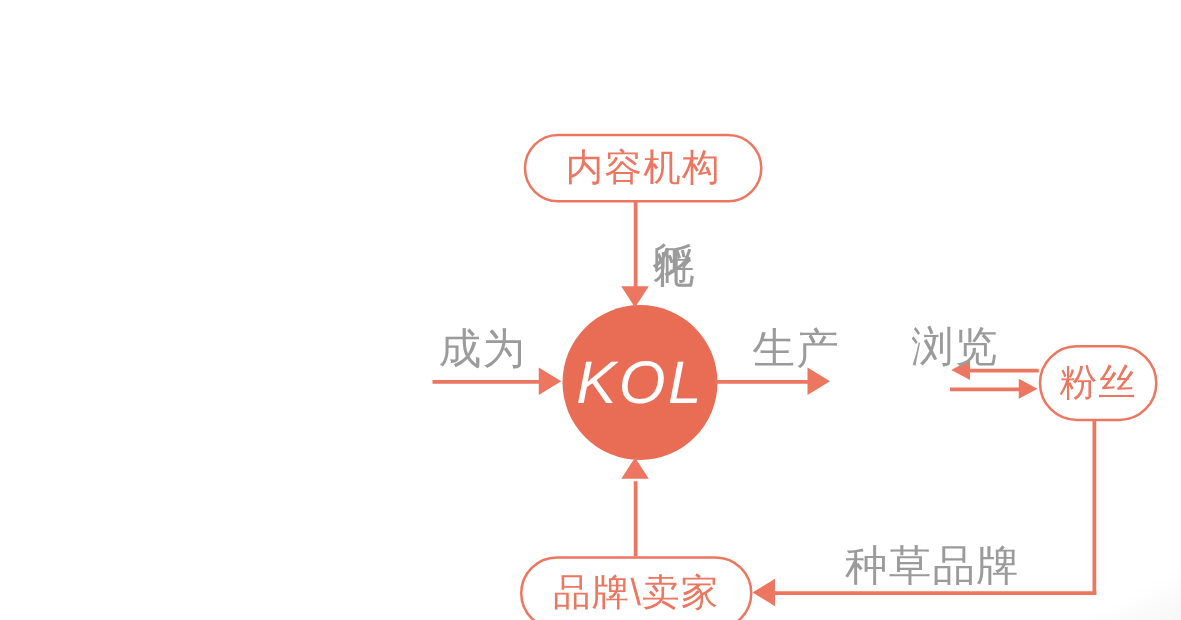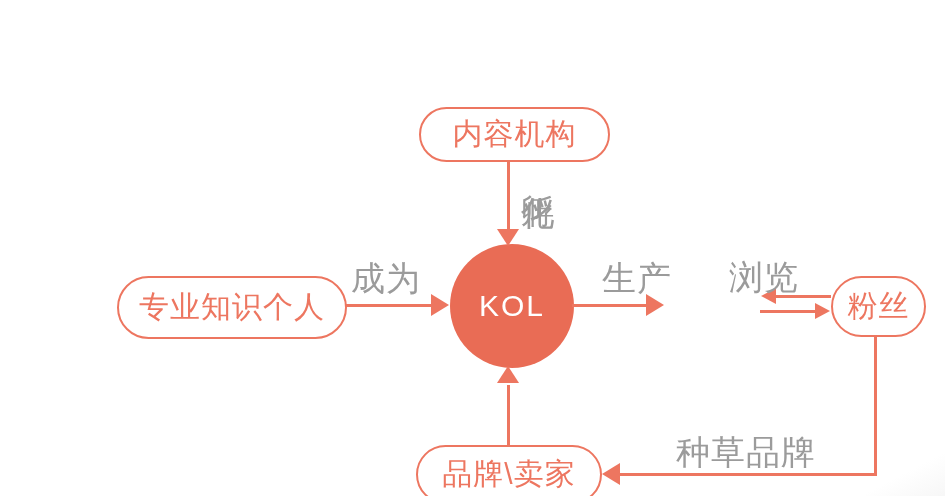--- a/index.html
+++ b/index.html
@@ -42,23 +42,24 @@
   .node-content       {left:600px;top:213px;width:96px; height:59px;}
   .node-fans          {left:767px;top:212px;width:95px; height:61px;}
   .node-brand         {left:352px;top:381px;width:186px;height:59px;}
 
   .circle{
     position:absolute;left:386px;top:180px;width:124px;height:124px;
     border-radius:50%;
     background:var(--node-fill);
     color:#FFFFFF;
     display:flex;align-items:center;justify-content:center;
-    font-size:30px;
+    font-size:48px;
     letter-spacing:2px;
     font-weight:400;
+    font-style:italic;
   }
 
   
   .line{position:absolute;background:var(--accent);}
   .l-incubate {left:443px;top:96px; width:3px;height:70px;}
   .l-become   {left:282px;top:240px;width:86px;height:3px;}
   .l-produce  {left:508px;top:240px;width:75px;height:3px;}
   .l-browse   {left:712px;top:231px;width:55px;height:2.5px;}
   .l-influence{left:696px;top:246px;width:56px;height:2.5px;}
   .l-seed-v   {left:810px;top:272px;width:3px;height:140px;}
@@ -99,23 +100,20 @@
 </style>
 </head>
 <body>
 
 <div class="canvas">
 
   <div class="pill node-content-agency">
     <span>内容机构</span>
   </div>
 
-  <div class="pill node-professional">
-    <span>专业知识个人</span>
-  </div>
 
   <div class="circle">
     <span>KOL</span>
   </div>
 
 
   <div class="pill node-fans">
     <span>粉丝</span>
   </div>
 

